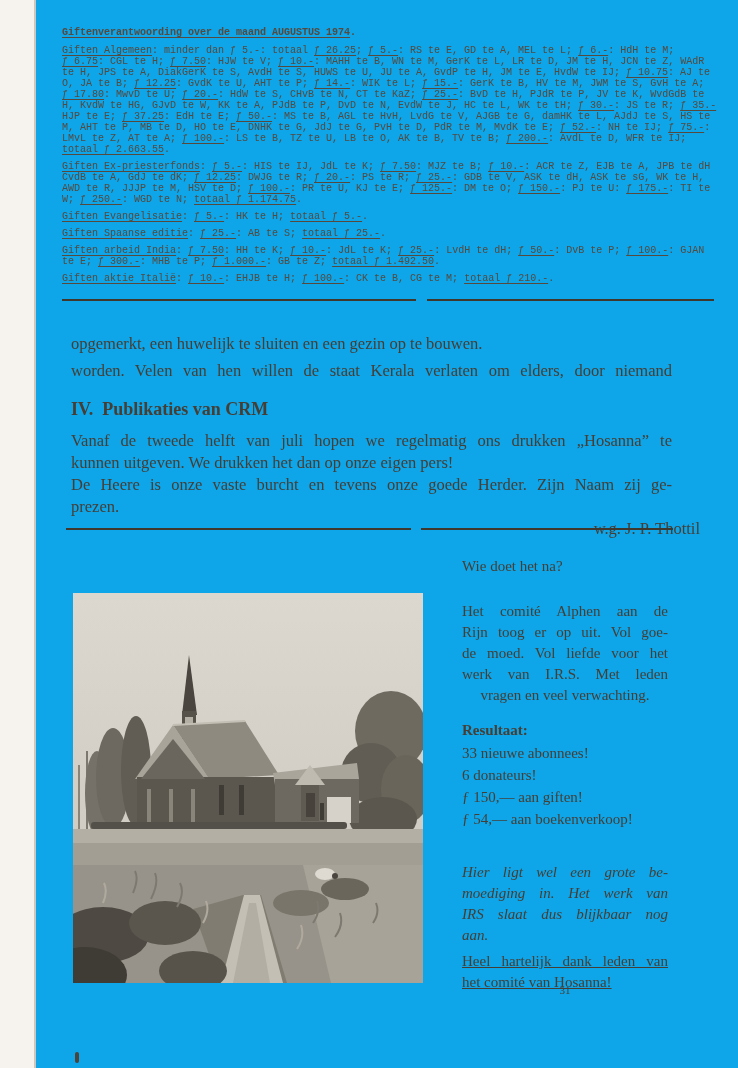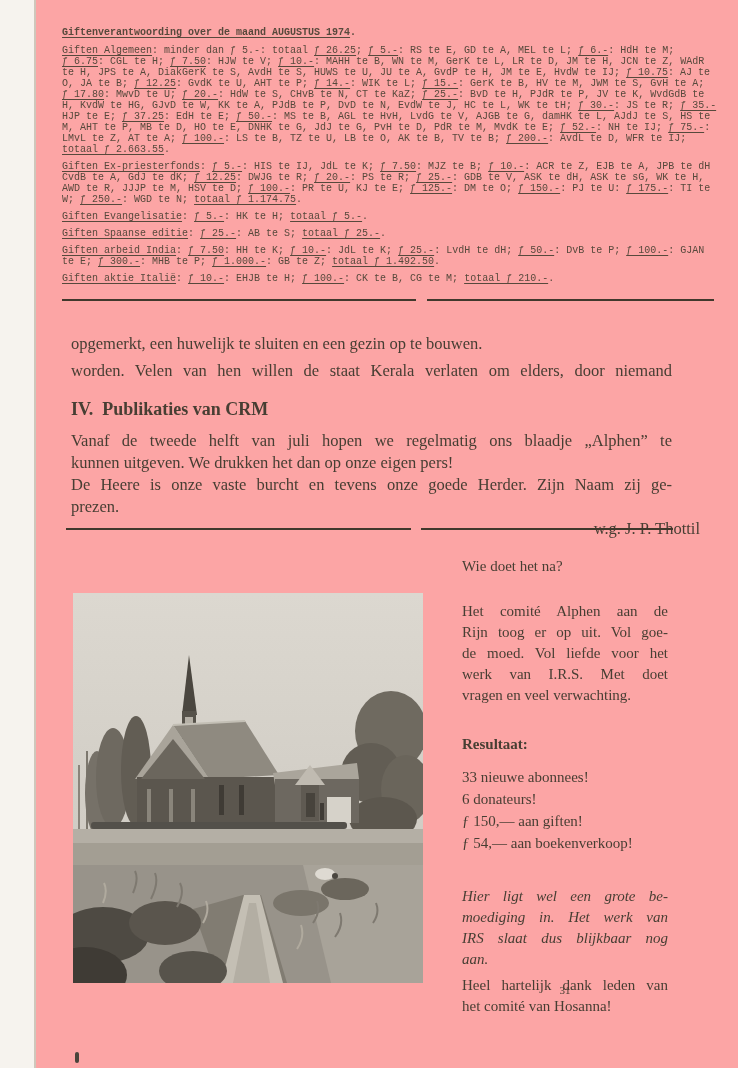--- a/index.html
+++ b/index.html
@@ -3,21 +3,21 @@
 <meta charset="utf-8">
 <style>
   html,body{margin:0;padding:0;}
   body{
     width:738px;height:1068px;position:relative;overflow:hidden;
     background:#f6f3ee;
     font-family:"Liberation Serif","DejaVu Serif",serif;
   }
   .page{
     position:absolute;left:36px;top:0;width:702px;height:1068px;
-    background:#fca5a5;
+    background:#0ea5e9;
   }
   .spine{position:absolute;left:34px;top:0;width:2px;height:1068px;background:#cfc7bb;}
   .spine-dot{position:absolute;left:39px;top:1052px;width:4px;height:11px;background:#4a443b;border-radius:2px;}
 
   
   .typewriter{
     position:absolute;left:26px;top:27px;width:658px;
     font-family:"Liberation Mono","DejaVu Sans Mono",monospace;
     font-size:10px;line-height:11px;color:#57493c;white-space:pre;
   }
@@ -37,28 +37,28 @@
   .a-para2 .ln{line-height:22px;}
   .a-sig{text-align:right;margin-right:-28px;line-height:22px;}
 
   
   .photo{position:absolute;left:37px;top:593px;width:350px;height:390px;}
 
   
   .right-col{position:absolute;left:426px;top:556px;width:206px;color:#473e33;font-size:15px;}
   .c-title{line-height:21px;}
   .c-para1{margin-top:24px;}
-  .c-para1 .ln{line-height:21px;}
-  .c-heading{margin-top:28px;font-weight:bold;line-height:21px;}
-  .c-results{margin-top:11px;}
+  .c-para1 .ln{line-height:21px;text-align:center;}
+  .c-heading{margin-top:14px;font-weight:bold;line-height:21px;}
+  .c-results{margin-top:1px;}
   .c-results .ln{line-height:22px;}
   .c-para2{margin-top:32px;font-style:italic;}
   .c-para2 .ln{line-height:21px;}
   .c-para3{margin-top:5px;}
-  .c-para3 .ln{line-height:21px;}
+  .c-para3 .ln{line-height:21px;text-decoration:underline;}
   .page-number{position:absolute;left:426px;top:984px;width:206px;text-align:center;font-size:11px;color:#473e33;}
 </style>
 </head>
 <body>
 
 <div class="spine"></div>
 <div class="page">
 
   <div class="spine-dot"></div>
 
@@ -67,21 +67,21 @@
   <div class="rule" style="left:26px;top:299px;width:354px;"></div>
   <div class="rule" style="left:391px;top:299px;width:287px;"></div>
 
   <div class="article">
     <div class="a-para1">
         <div class="ln">opgemerkt, een huwelijk te sluiten en een gezin op te bouwen.</div>
         <div class="ln jl">worden. Velen van hen willen de staat Kerala verlaten om elders, door niemand</div>
       </div>
     <div class="a-heading">IV.  Publikaties van CRM</div>
     <div class="a-para2">
-        <div class="ln jl">Vanaf de tweede helft van juli hopen we regelmatig ons blaadje „Alphen” te</div>
+        <div class="ln jl">Vanaf de tweede helft van juli hopen we regelmatig ons drukken „Hosanna” te</div>
         <div class="ln">kunnen uitgeven. We drukken het dan op onze eigen pers!</div>
         <div class="ln jl">De Heere is onze vaste burcht en tevens onze goede Herder. Zijn Naam zij ge-</div>
         <div class="ln">prezen.</div>
       </div>
     <div class="a-sig">w.g. J. P. Thottil</div>
   </div>
 
   <div class="rule" style="left:30px;top:528px;width:345px;"></div>
   <div class="rule" style="left:385px;top:528px;width:252px;"></div>
 
@@ -157,21 +157,21 @@
       <path d="M30 310 q5 -12 1 -20 M130 330 q7 -12 3 -22 M224 356 q8 -12 4 -24" stroke="#b0aa9e" stroke-width="2" fill="none"></path>
     </svg>
   </div>
 
   <div class="right-col">
     <div class="c-title">Wie doet het na?</div>
     <div class="c-para1">
         <div class="ln jl">Het comité Alphen aan de</div>
         <div class="ln jl">Rijn toog er op uit. Vol goe-</div>
         <div class="ln jl">de moed. Vol liefde voor het</div>
-        <div class="ln jl">werk van I.R.S. Met doet</div>
+        <div class="ln jl">werk van I.R.S. Met leden</div>
         <div class="ln">vragen en veel verwachting.</div>
       </div>
     <div class="c-heading">Resultaat:</div>
     <div class="c-results">
         <div class="ln">33 nieuwe abonnees!</div>
         <div class="ln">6 donateurs!</div>
         <div class="ln">ƒ 150,— aan giften!</div>
         <div class="ln">ƒ 54,— aan boekenverkoop!</div>
       </div>
     <div class="c-para2">

